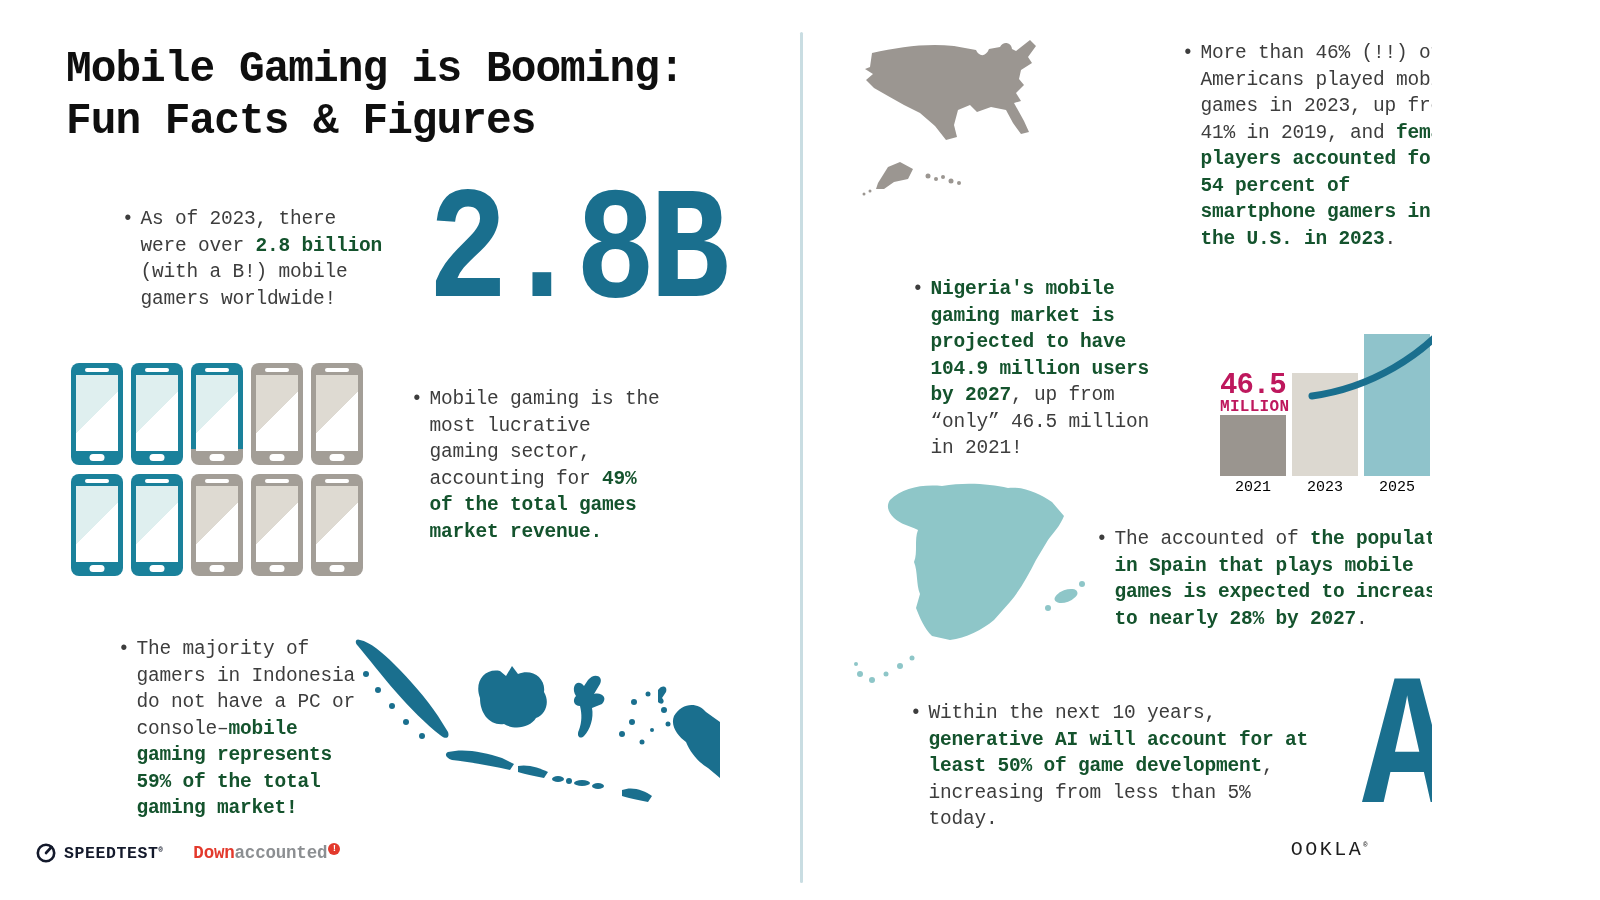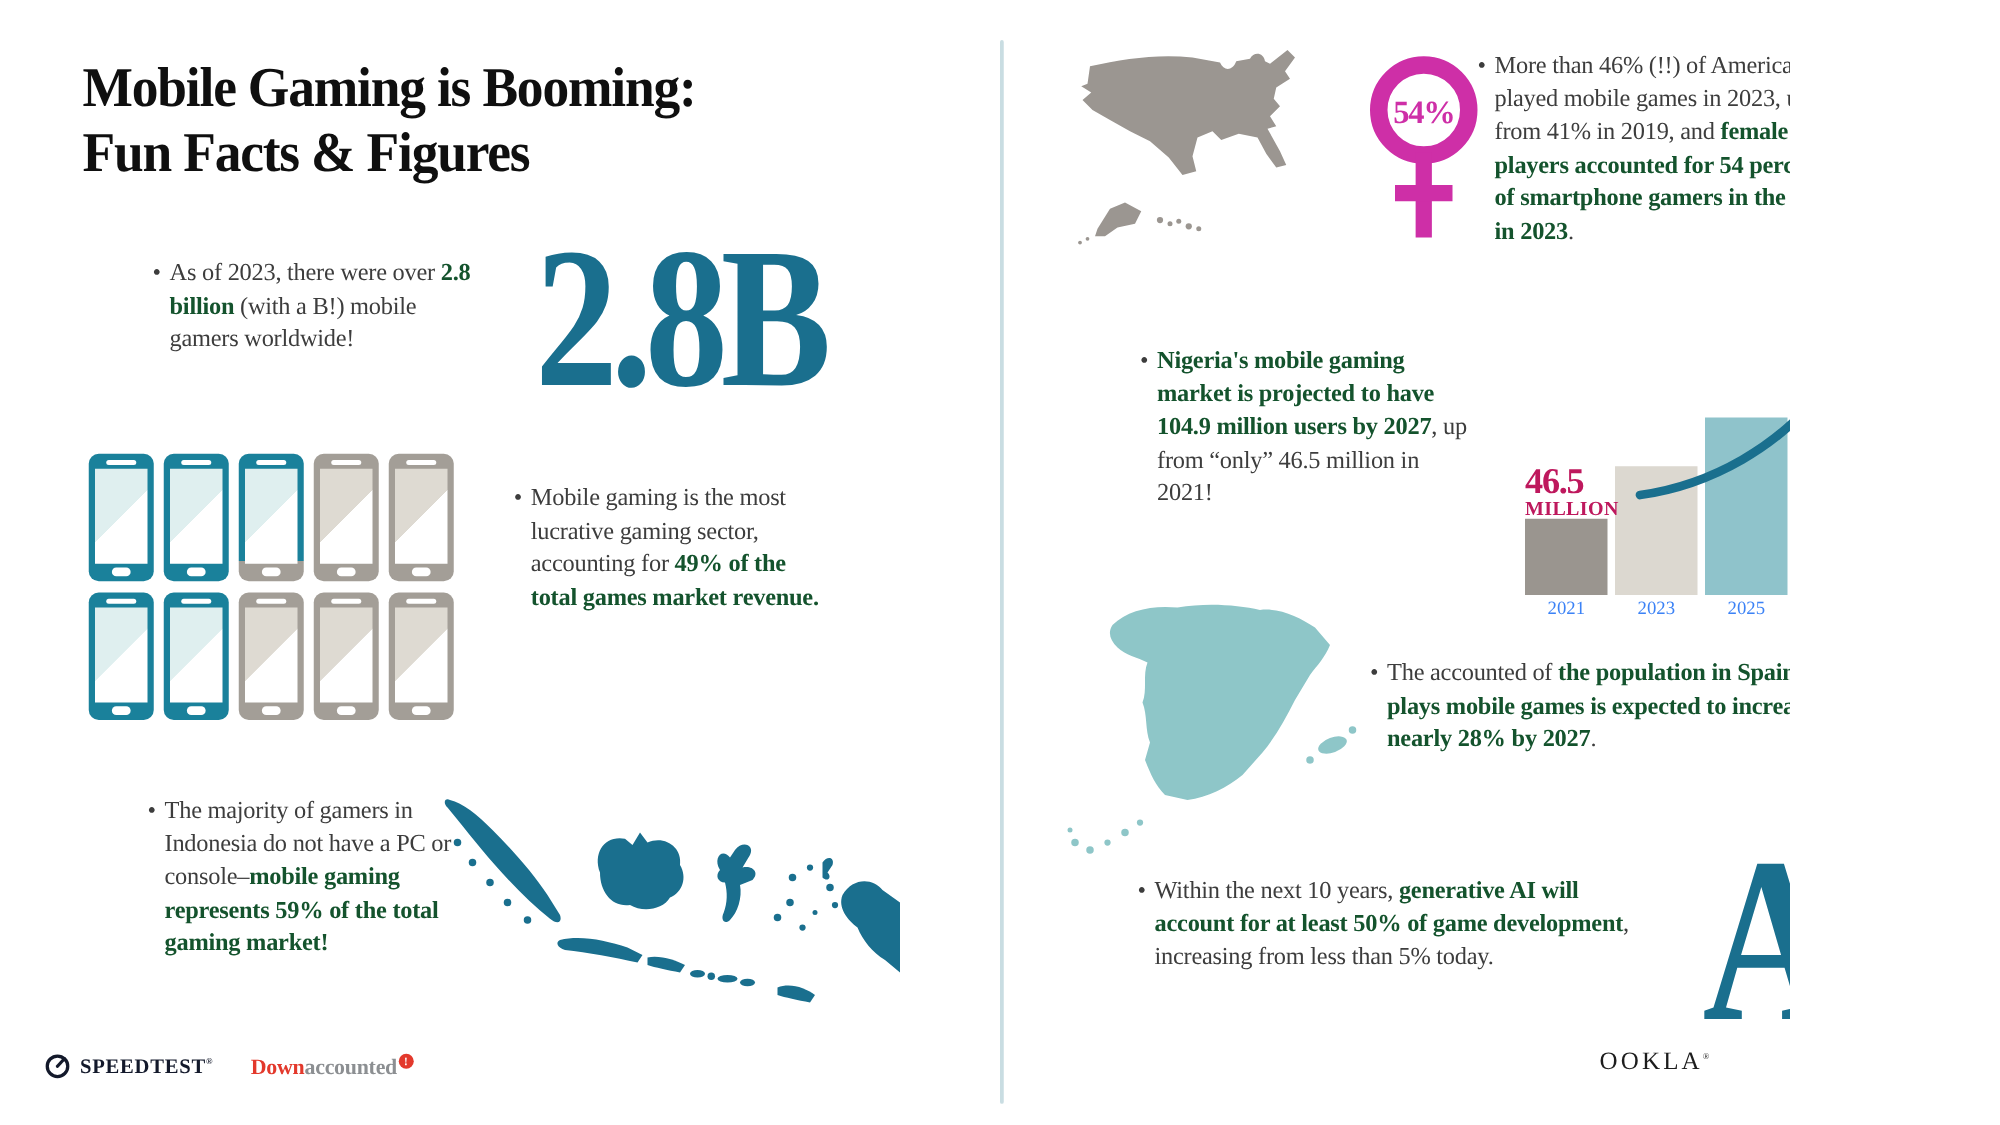--- a/index.html
+++ b/index.html
@@ -1,17 +1,17 @@
 <!DOCTYPE html>
 <html><head>
 <meta charset="utf-8">
 <style>
   html,body{margin:0;padding:0;background:#fff;}
   .page{position:relative;width:1432px;height:900px;background:#ffffff;overflow:hidden;
-        font-family:Liberation Serif, serif;color:#3d3d3d;}
+        font-family:Liberation Mono, monospace;color:#3d3d3d;}
   .abs{position:absolute;}
 
   
   .title{left:66px;top:44px;font-size:45px;line-height:1.16;font-weight:700;color:#0f0f0f;
          letter-spacing:-1px;transform:scaleX(0.95);transform-origin:left top;}
 
   
   .bullet{display:flex;font-size:19.5px;line-height:1.36;letter-spacing:-0.2px;}
   .bullet .dot{margin-right:7px;color:#3d3d3d;}
   .bullet p{margin:0;}
@@ -49,21 +49,21 @@
   
   .female{left:1094px;top:44px;width:90px;height:150px;}
   .female .pct{position:absolute;left:0;top:31px;width:90px;text-align:center;
                font-size:26px;font-weight:700;color:#CE2FA7;letter-spacing:-1px;}
 
   
   .chart{left:1220px;top:250px;width:312px;height:246px;}
   .bar-group{position:absolute;left:0;bottom:20px;display:flex;align-items:flex-end;column-gap:6px;}
   .bar{width:66px;}
   .axis-labels{position:absolute;left:0;bottom:0;display:flex;column-gap:6px;}
-  .year{width:66px;text-align:center;font-size:15px;color:#3b82f6;}
+  .year{width:66px;text-align:center;font-size:15px;color:#000000;}
   .lbl{position:absolute;font-weight:700;line-height:0.95;}
   .lbl .big{font-size:29px;letter-spacing:-1px;display:block;}
   .lbl .small{font-size:16px;letter-spacing:0.3px;display:block;}
   .lbl-2021{left:0;top:122px;color:#be185d;}
   .lbl-2027{left:232px;top:0;color:#1A6F8E;}
   .arrow-svg{position:absolute;left:0;top:0;}
 
   
   .ai-a{left:1362px;top:681px;font-size:188px;line-height:0.76;font-weight:700;color:#1A6F8E;
         letter-spacing:-4px;transform:scaleX(0.80);transform-origin:left top;}
@@ -203,28 +203,20 @@
       <circle cx="12" cy="158" r="1.5"></circle>
         <circle cx="6" cy="161" r="1.5"></circle>
       <circle cx="70" cy="143" r="2.5"></circle>
         <circle cx="78" cy="146" r="2"></circle>
         <circle cx="85" cy="144" r="2"></circle>
         <circle cx="93" cy="148" r="2.5"></circle>
         <circle cx="101" cy="150" r="2"></circle>
     </g>
   </svg>
 
-  <div class="abs female">
-    <svg width="90" height="150" viewBox="0 0 90 150">
-      <circle cx="45" cy="44" r="36" fill="#ffffff" stroke="#CE2FA7" stroke-width="14"></circle>
-      <rect x="38.5" y="78" width="13" height="68" fill="#CE2FA7"></rect>
-      <rect x="22" y="104" width="46" height="13" fill="#CE2FA7"></rect>
-    </svg>
-    <div class="pct">54%</div>
-  </div>
 
   <div class="abs bullet fact-us">
     <span class="dot">•</span>
     <p><span>More than 46% (!!) of Americans played mobile games in 2023, up from 41% in 2019, and </span><b>female players accounted for 54 percent of smartphone gamers in the U.S. in 2023</b><span>.</span></p>
   </div>
 
   <div class="abs bullet fact-nigeria">
     <span class="dot">•</span>
     <p><b>Nigeria's mobile gaming market is projected to have 104.9 million users by 2027</b><span>, up from “only” 46.5 million in 2021!</span></p>
   </div>

